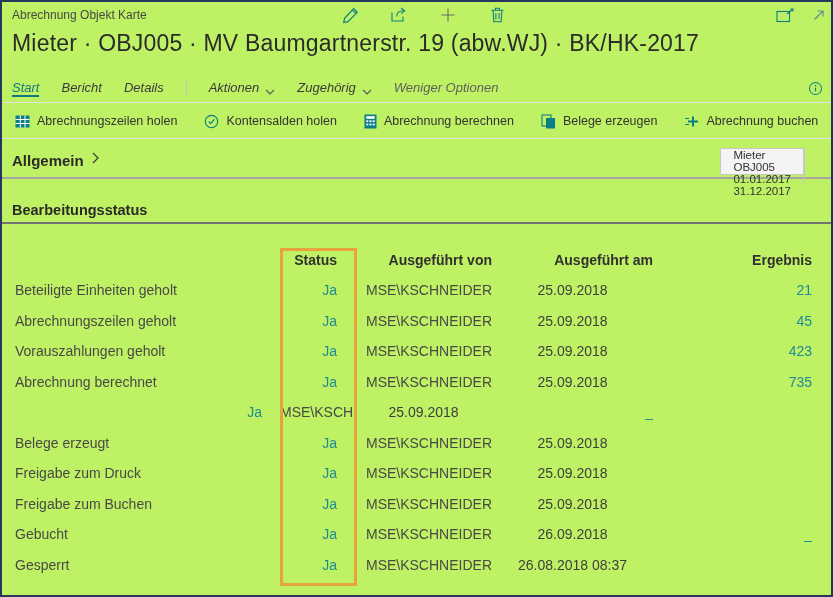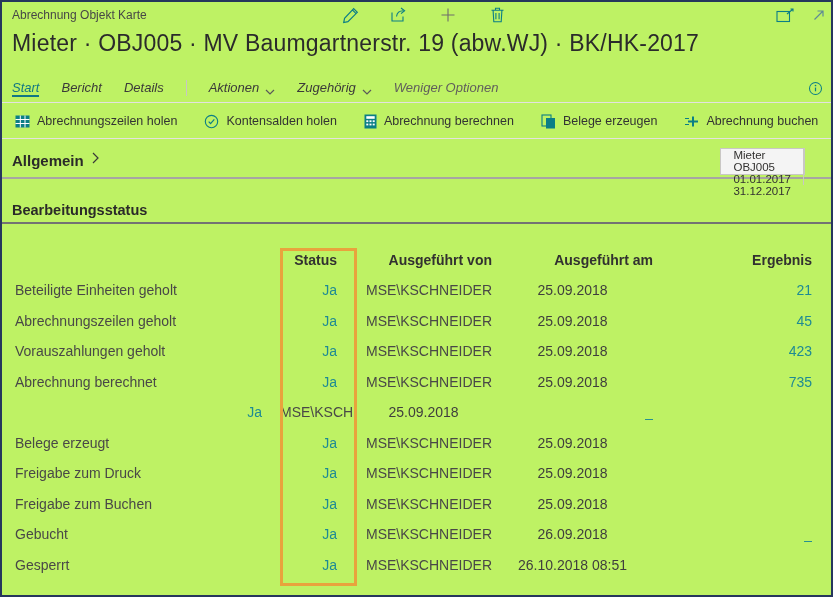--- a/index.html
+++ b/index.html
@@ -282,20 +282,20 @@
       <div class="c label">Gebucht</div>
       <div class="c status teal">Ja</div>
       <div class="c von">MSE\KSCHNEIDER</div>
       <div class="c am">26.09.2018</div>
       <div class="c r teal">_</div>
     </div>
     <div class="trow">
       <div class="c label">Gesperrt</div>
       <div class="c status teal">Ja</div>
       <div class="c von">MSE\KSCHNEIDER</div>
-      <div class="c am">26.10.2018 08:51</div>
+      <div class="c am">26.08.2018 08:37</div>
       <div class="c r teal"></div>
     </div>
   </div>
 
   <div class="highlight-box"></div>
 
 </div>
 
 </body></html>

